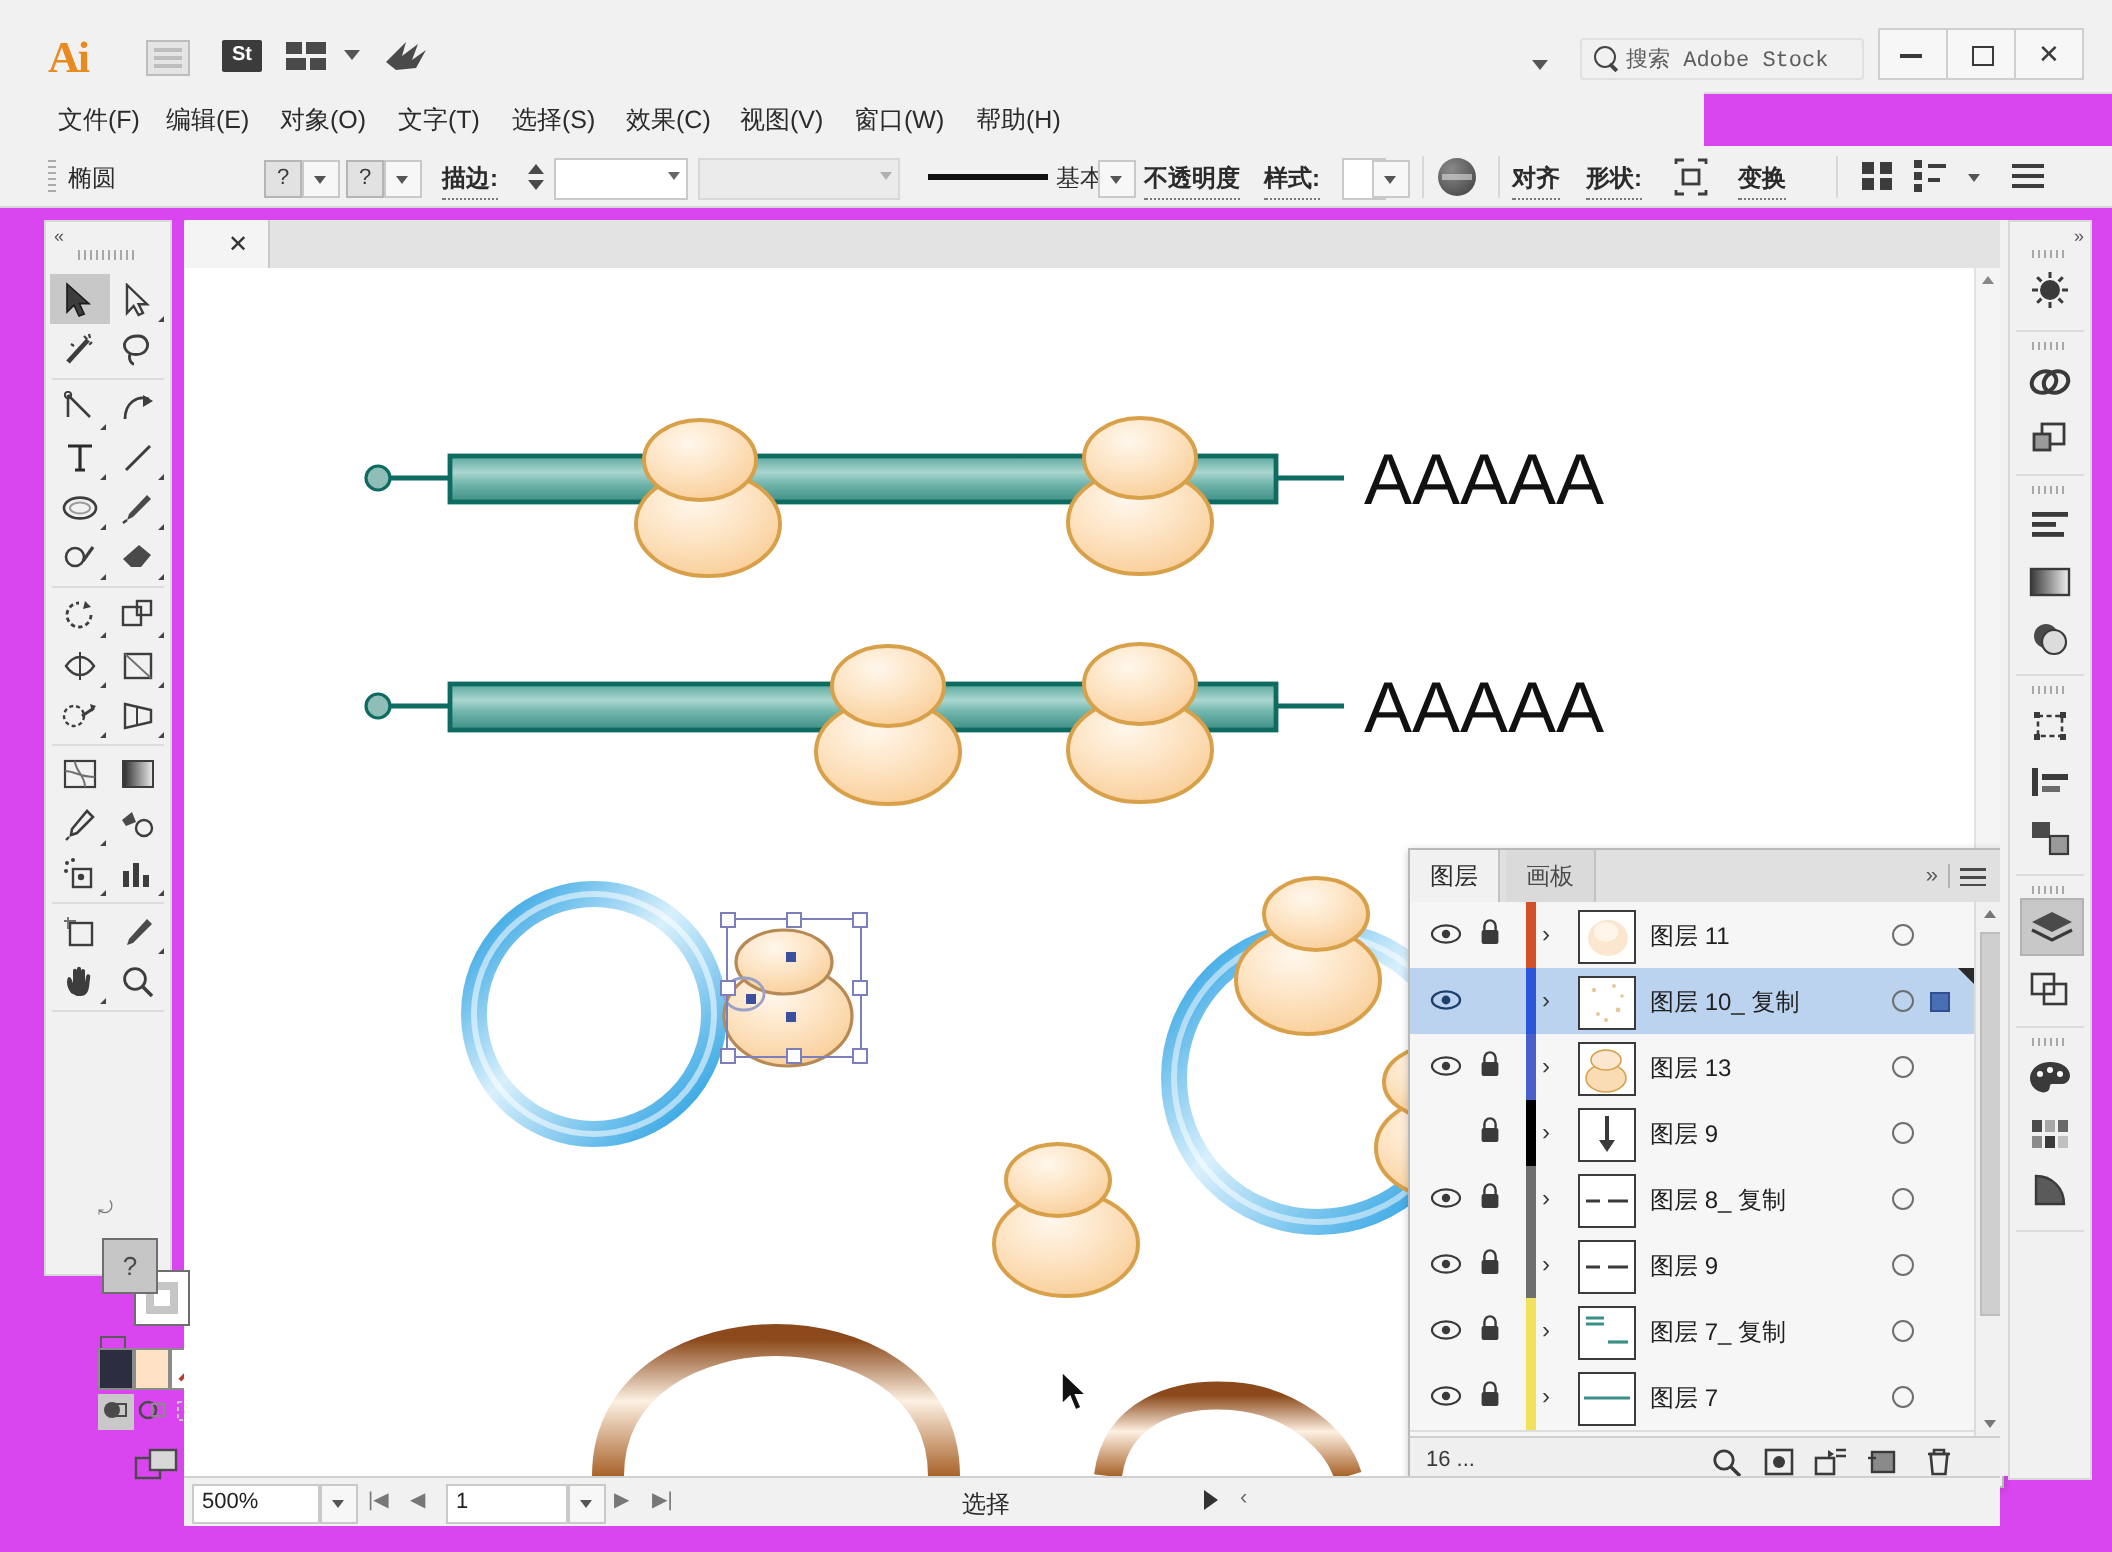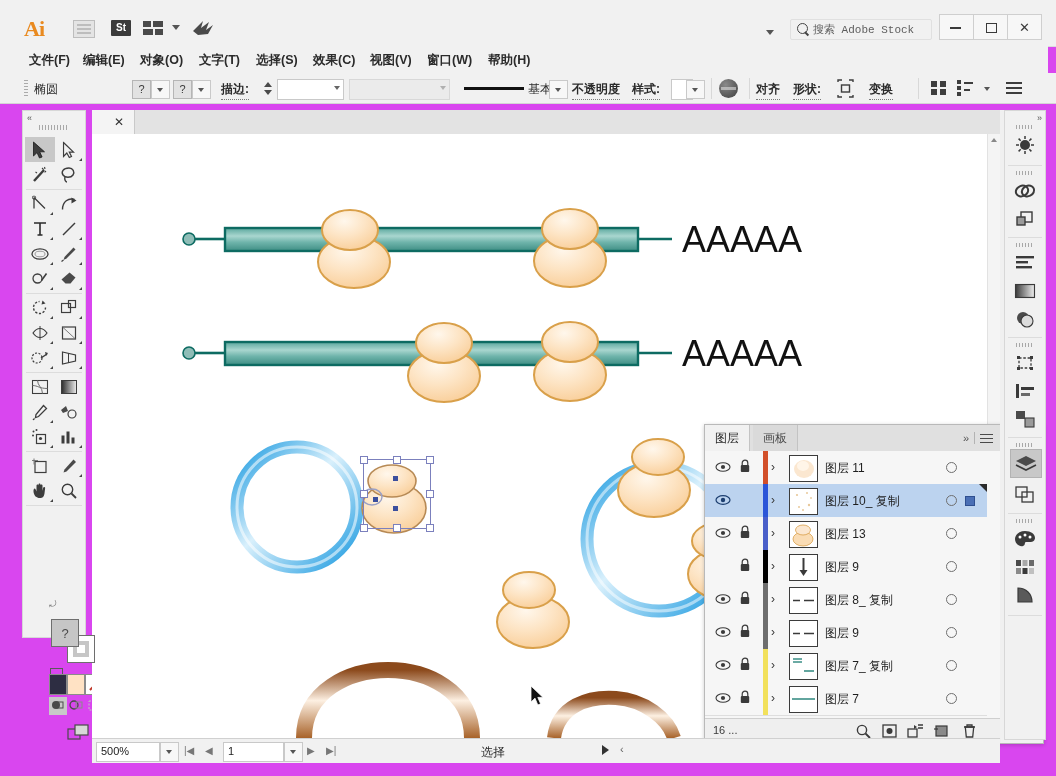--- a/index.html
+++ b/index.html
@@ -35,21 +35,21 @@
   .stock-search .mag{position:absolute;left:6px;top:3px;width:9px;height:9px;border:1.6px solid #444;border-radius:50%;}
   .stock-search .mag:after{content:"";position:absolute;left:7px;top:7px;width:5px;height:1.6px;background:#444;transform:rotate(45deg);transform-origin:left center;}
   .stock-search .txt{position:absolute;left:22px;top:2px;font-size:11px;color:#5d5d5d;font-family:"Liberation Mono","DejaVu Sans Mono",monospace;letter-spacing:0px;}
   .win-btns{position:absolute;right:14px;top:14px;display:flex;}
   .wbtn{width:33px;height:24px;border:1px solid #cfcfcf;background:#f7f7f7;position:relative;margin-left:-1px;}
   .wbtn i{position:absolute;left:50%;top:50%;transform:translate(-50%,-50%);font-style:normal;font-size:13px;color:#3a3a3a;line-height:1;}
   .wbtn .bar{position:absolute;left:10px;top:12px;width:11px;height:1.5px;background:#3a3a3a;}
   .wbtn .sq{position:absolute;left:12px;top:8px;width:9px;height:8px;border:1.5px solid #3a3a3a;}
 
   
-  .menubar{position:absolute;left:0;top:46px;width:1048px;height:27px;background:#f1f1f1;border-bottom:1px solid #dcdcdc;font-weight:bold;}
+  .menubar{position:absolute;left:0;top:46px;width:852px;height:27px;background:#f1f1f1;border-bottom:1px solid #dcdcdc;}
   .menu-item{position:absolute;top:5px;font-size:12.5px;color:#2b2b2b;white-space:nowrap;padding:1px 3px;}
 
   
   .optbar{position:absolute;left:0;top:73px;width:1056px;height:30px;background:#f1f1f1;border-bottom:1px solid #d5d5d5;}
   .grip{position:absolute;left:24px;top:80px;width:4px;height:16px;
         background:repeating-linear-gradient(to bottom,#aaa 0 1px,transparent 1px 3px);}
   .opt-label{position:absolute;font-size:12px;color:#2b2b2b;top:81px;white-space:nowrap;}
   .opt-dotted{border-bottom:1px dotted #7a7a7a;padding-bottom:1px;font-weight:bold;}
   .sqbtn{position:absolute;top:80px;width:17px;height:17px;border:1px solid #b5b5b5;background:#e2e2e2;font-size:11px;color:#3a3a3a;text-align:center;line-height:16px;}
   .mini-chev{position:absolute;top:80px;width:17px;height:17px;border:1px solid #c9c9c9;background:#f7f7f7;}
@@ -115,21 +115,21 @@
   
   .art{position:absolute;left:0;top:0;width:908px;height:604px;}
   .cursor-arrow{position:absolute;left:438px;top:551px;width:16px;height:22px;}
 
   
   .selbox{position:absolute;border:1px solid #7b80bd;}
   .handle{position:absolute;width:6px;height:6px;background:#fff;border:1px solid #7b80bd;}
   .anchorpt{position:absolute;width:5px;height:5px;background:#3b4f9e;}
 
   
-  .panel{position:absolute;left:704px;top:424px;width:296px;height:318px;background:#f1f1f1;border:1px solid #b9b9b9;box-shadow:0 1px 4px rgba(0,0,0,.2);padding-left:42px;}
+  .panel{position:absolute;left:704px;top:424px;width:296px;height:318px;background:#f1f1f1;border:1px solid #b9b9b9;box-shadow:0 1px 4px rgba(0,0,0,.2);}
   .panel-tabs{position:absolute;left:0;top:0;width:296px;height:26px;background:#e0e0e0;border-bottom:1px solid #c3c3c3;}
   .ptab{position:absolute;top:0;height:26px;line-height:26px;font-size:12px;color:#2b2b2b;padding:0 10px;}
   .ptab.active{background:#f1f1f1;border-right:1px solid #c3c3c3;}
   .ptab.inactive{background:#dadada;border-right:1px solid #c3c3c3;color:#4a4a4a;}
   .pchev{position:absolute;right:32px;top:7px;font-size:11px;color:#555;}
   .phamb{position:absolute;right:8px;top:9px;width:13px;height:9px;
      background:repeating-linear-gradient(to bottom,#4a4a4a 0 1.5px,transparent 1.5px 4px);}
   .pdiv{position:absolute;right:26px;top:7px;width:1px;height:12px;background:#b3b3b3;}
 
   .layerlist{position:absolute;left:0;top:26px;width:296px;height:268px;background:#f6f6f6;overflow:hidden;}

